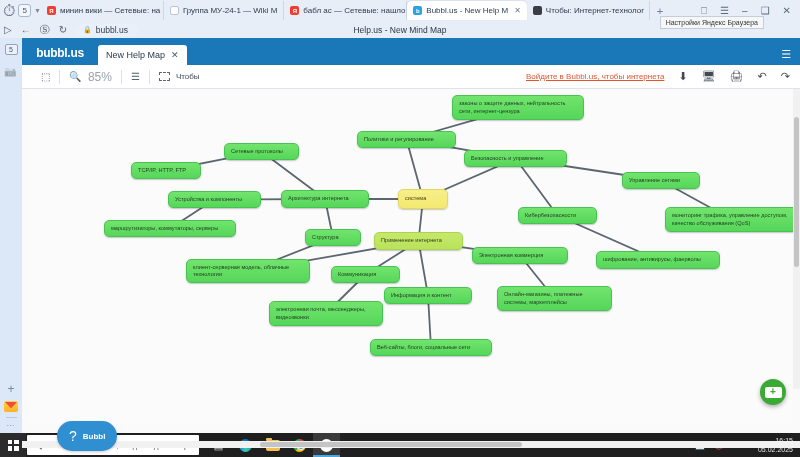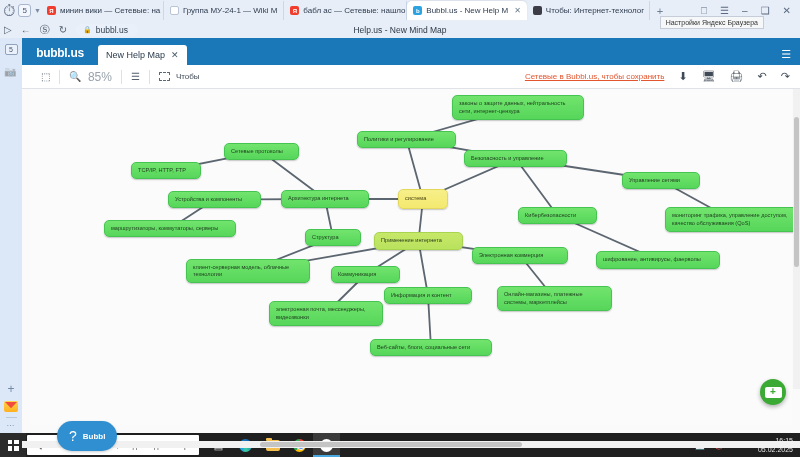--- a/index.html
+++ b/index.html
@@ -358,21 +358,21 @@
       </div>
       <div class="tb-sep"></div>
       <div class="tb-group">
         <span class="tb-ic">☰</span>
       </div>
       <div class="tb-sep"></div>
       <div class="tb-group">
         <span class="select-box"></span>
         <span class="tb-text">Чтобы</span>
       </div>
-      <span class="save-hint">Сетевые в Bubbl.us, чтобы сохранить</span>
+      <span class="save-hint">Войдите в Bubbl.us, чтобы интернета</span>
       <div class="tb-right">
         <span class="tb-ic">⬇</span>
         <span class="tb-ic">🖥</span>
         <span class="tb-ic">🖨</span>
         <span class="tb-ic">↶</span>
         <span class="tb-ic">↷</span>
       </div>
     </div>
 
     <div class="canvas">

